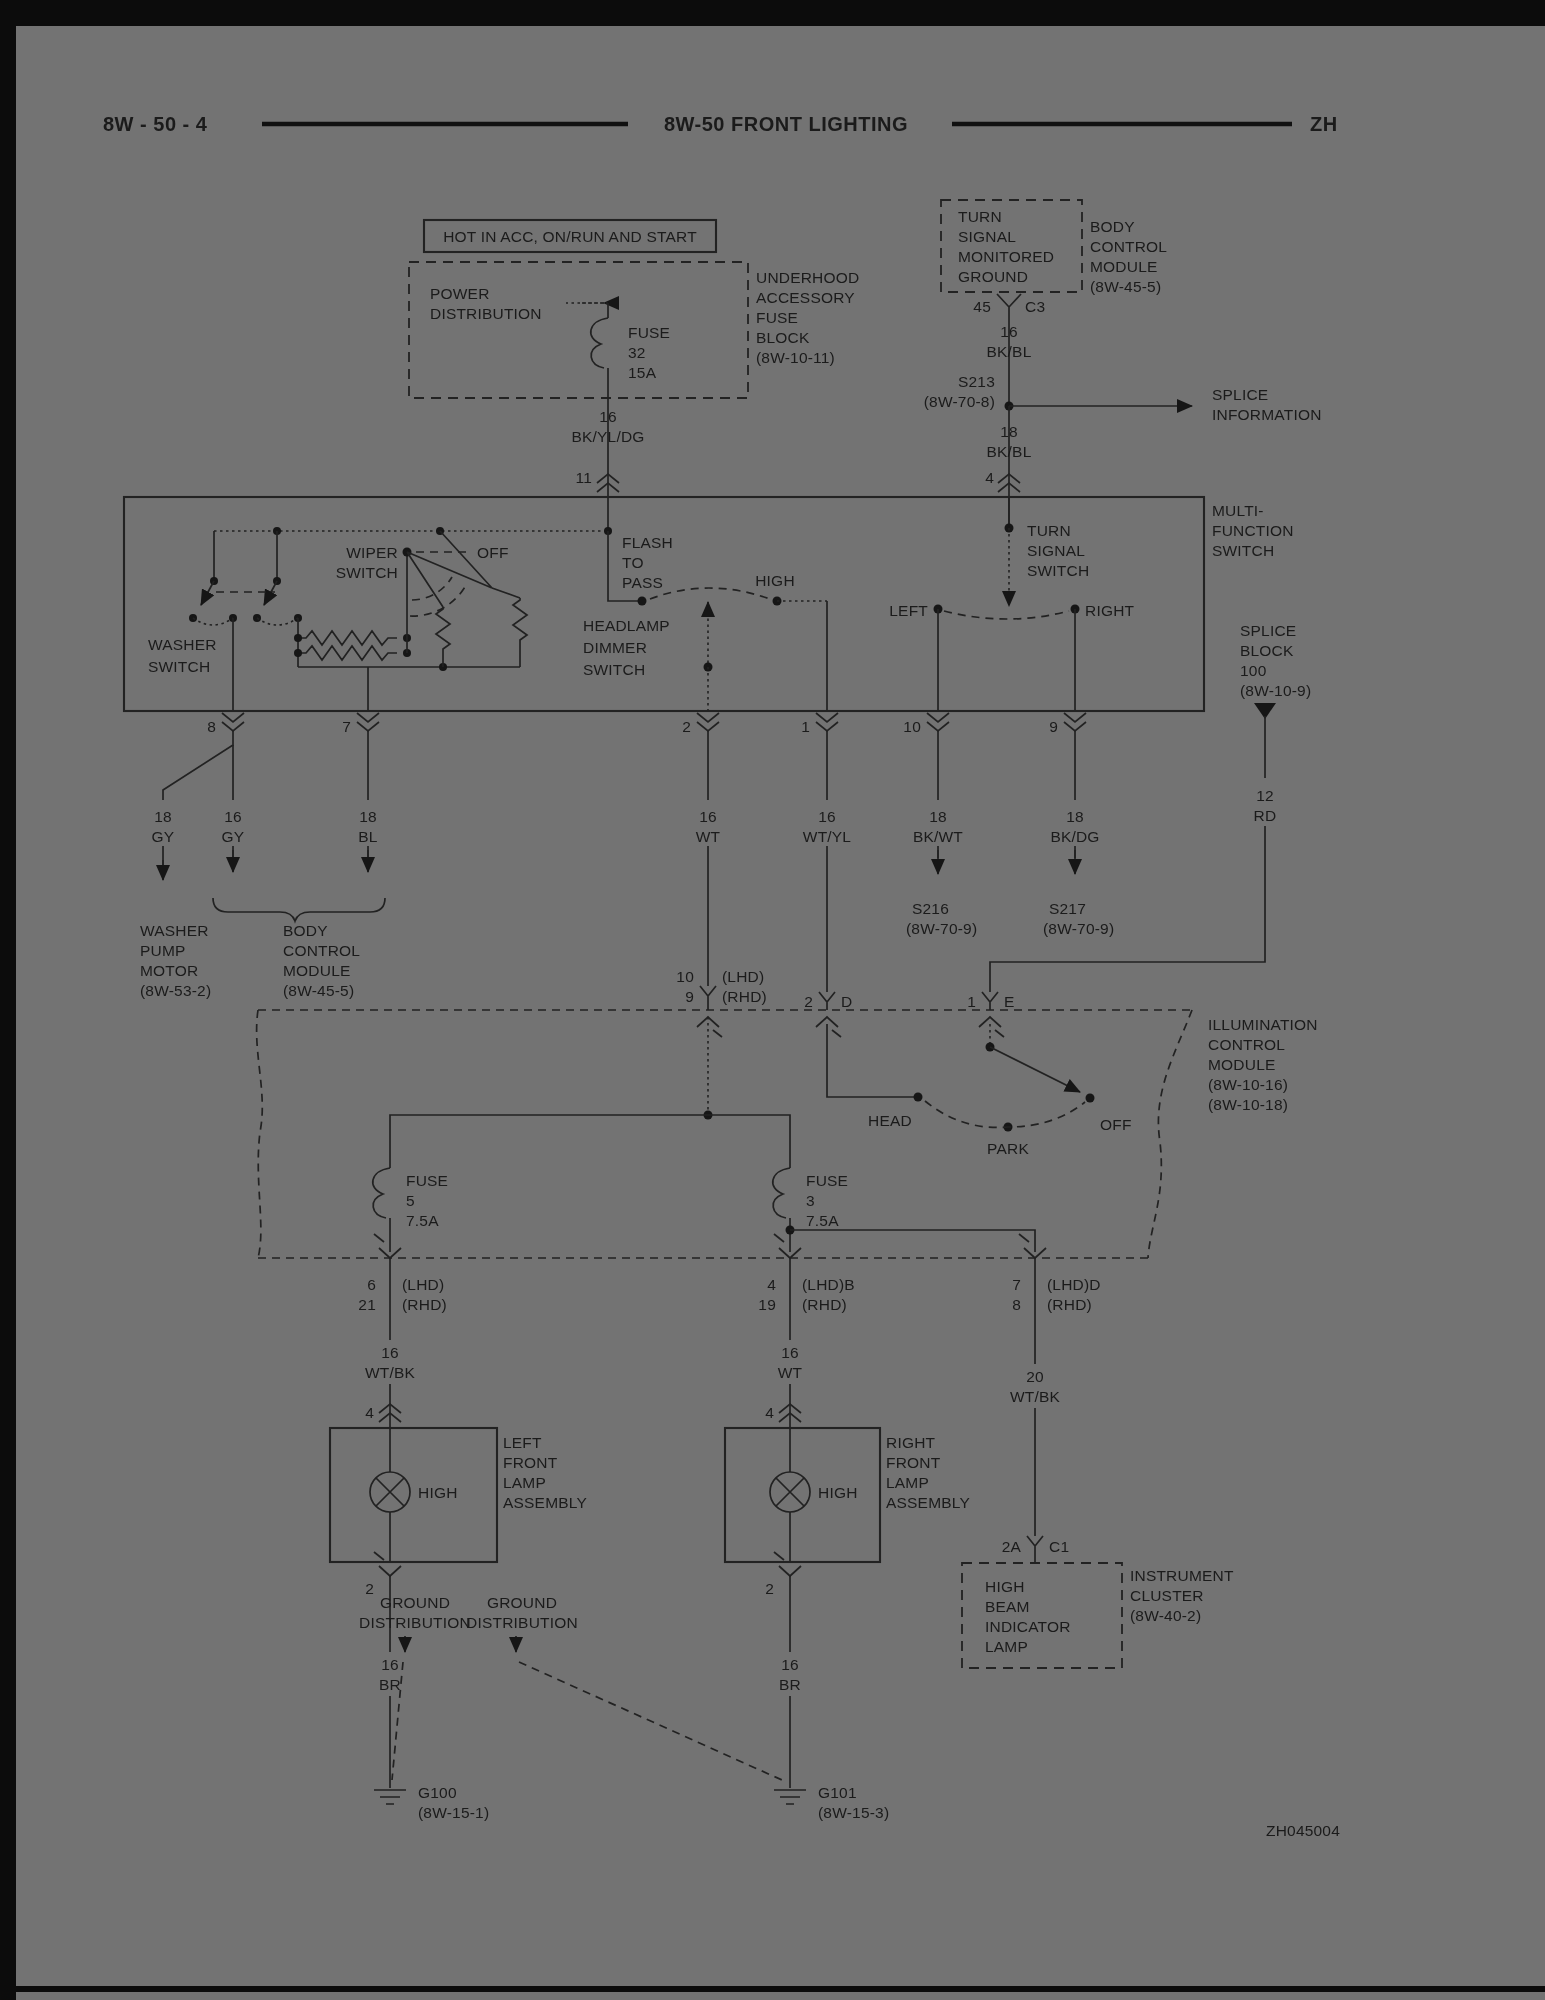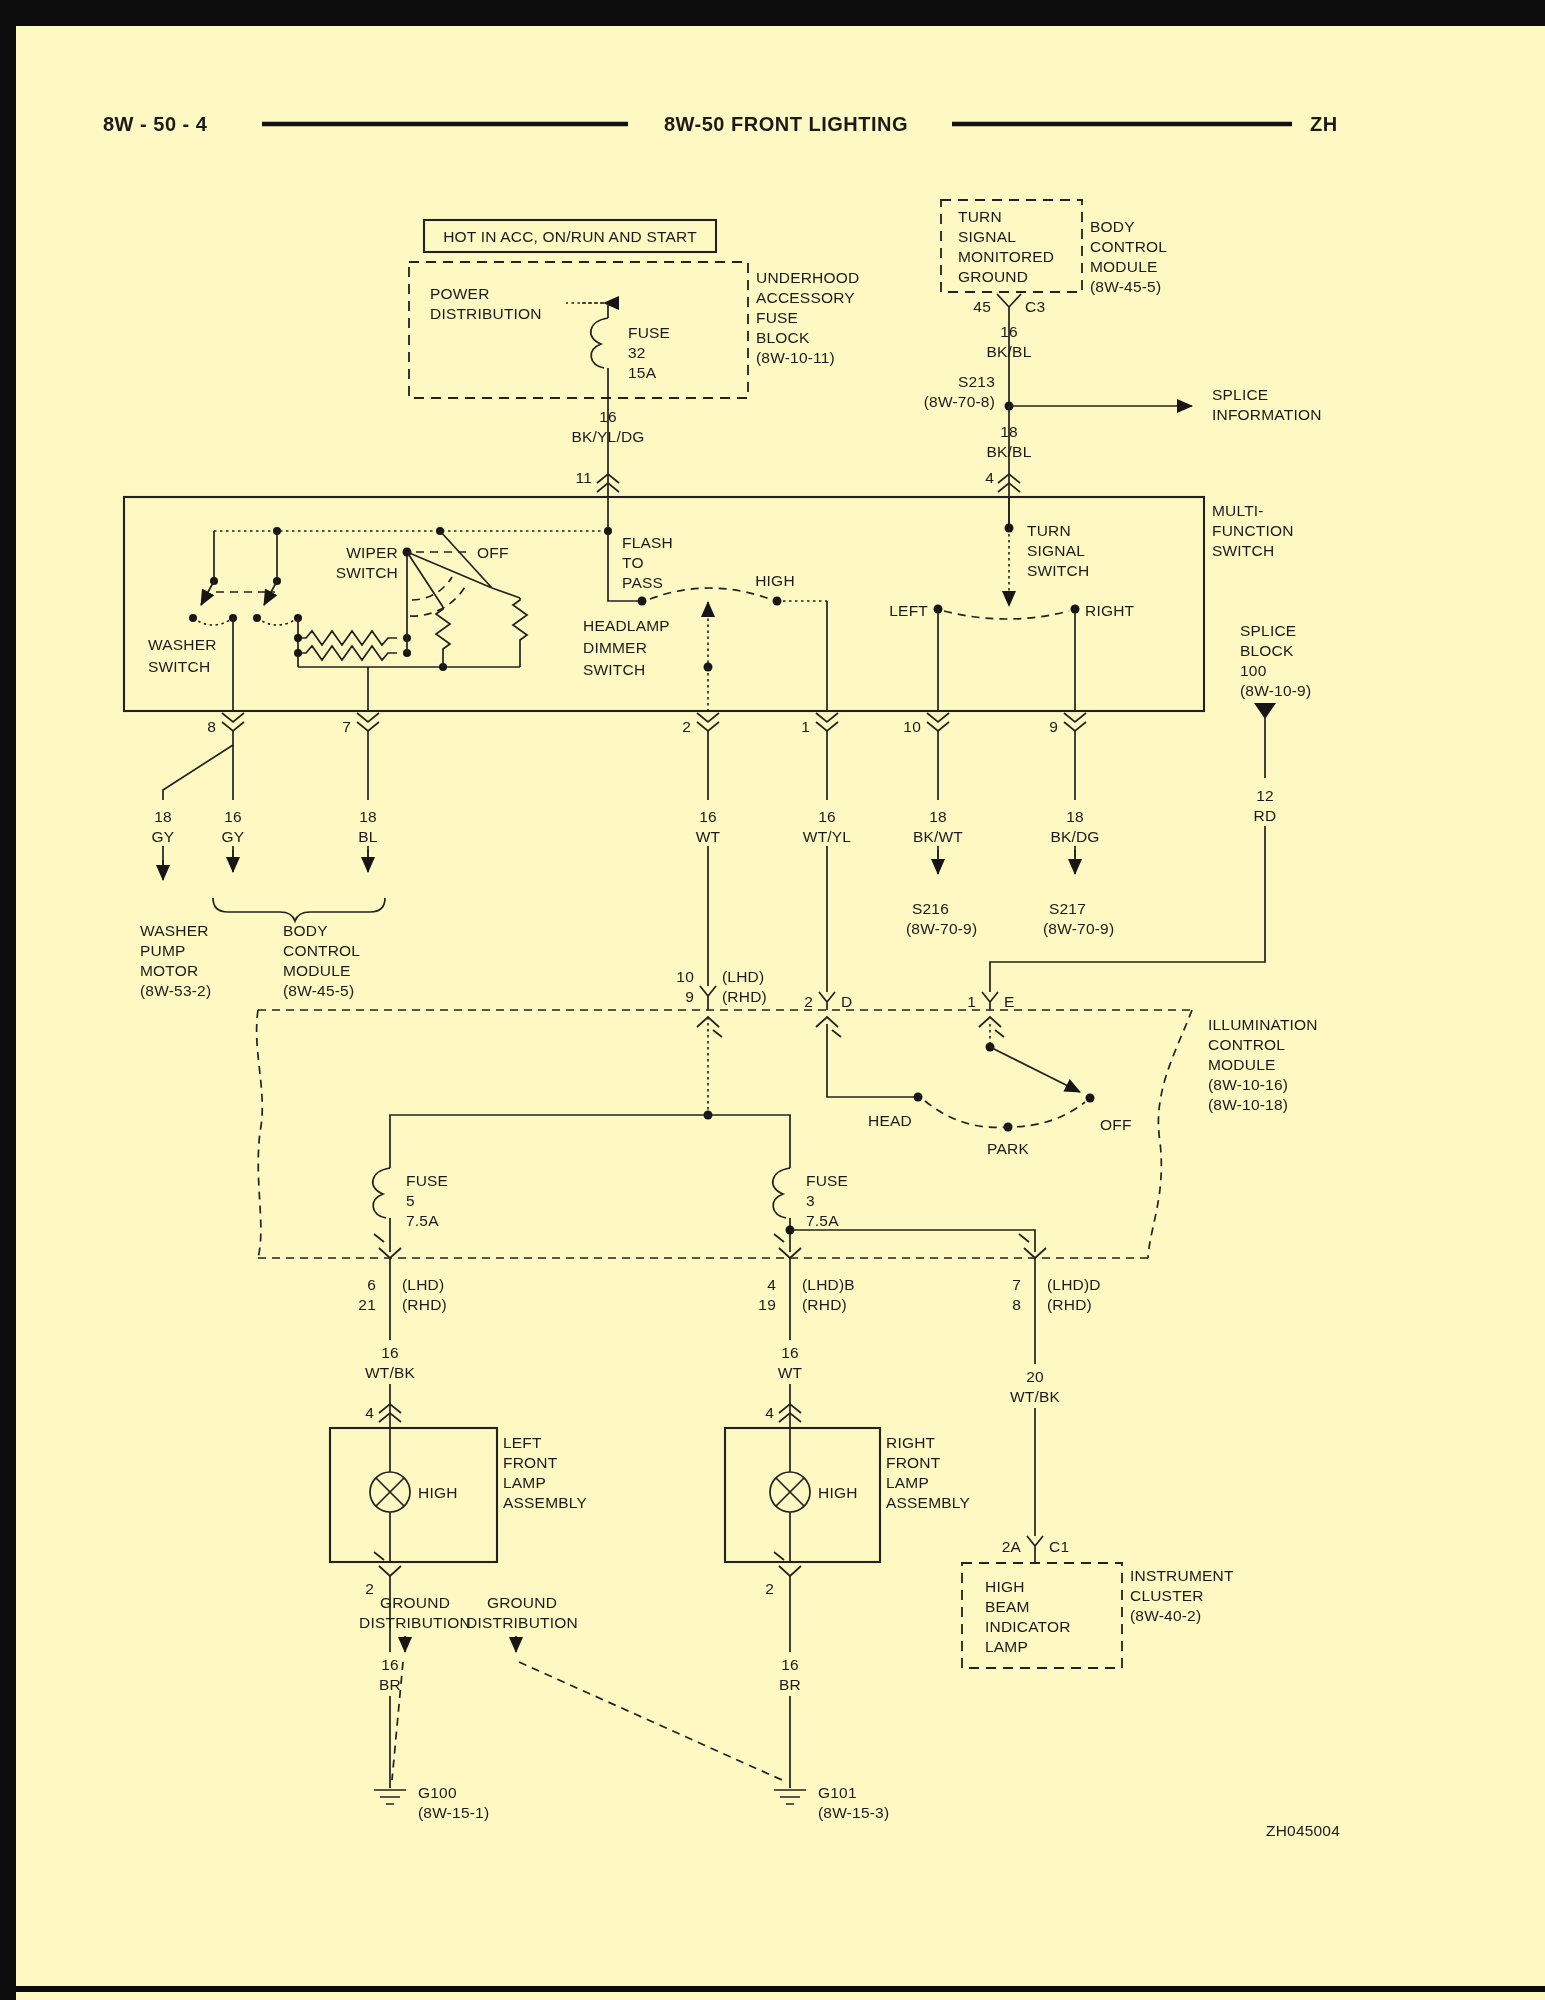--- a/index.html
+++ b/index.html
@@ -1,16 +1,16 @@
 <!DOCTYPE html>
 <html><head>
 <meta charset="utf-8">
 <style>
   html,body{margin:0;padding:0;background:#e8e5dd;}
-  .page{position:relative;width:1545px;height:2000px;background:#fef9c3;overflow:hidden;
+  .page{position:relative;width:1545px;height:2000px;background:#737373;overflow:hidden;
         font-family:"Liberation Sans",sans-serif;}
   svg{position:absolute;left:0;top:0;}
   text{fill:#1b1b1b;font-family:"Liberation Sans",sans-serif;font-size:15.5px;letter-spacing:.2px;}
   .tc{text-anchor:middle}.tr{text-anchor:end}
   .b{font-weight:bold;font-size:20px;letter-spacing:.5px}
   .w{stroke:#222;stroke-width:1.7;fill:none}
   .wd{stroke:#222;stroke-width:1.7;fill:none;stroke-dasharray:8 6}
   .wo{stroke:#222;stroke-width:1.6;fill:none;stroke-dasharray:2.5 3.5}
   .box{fill:none;stroke:#222;stroke-width:2.1}
   .dashbox{fill:none;stroke:#222;stroke-width:1.8;stroke-dasharray:10 7}

